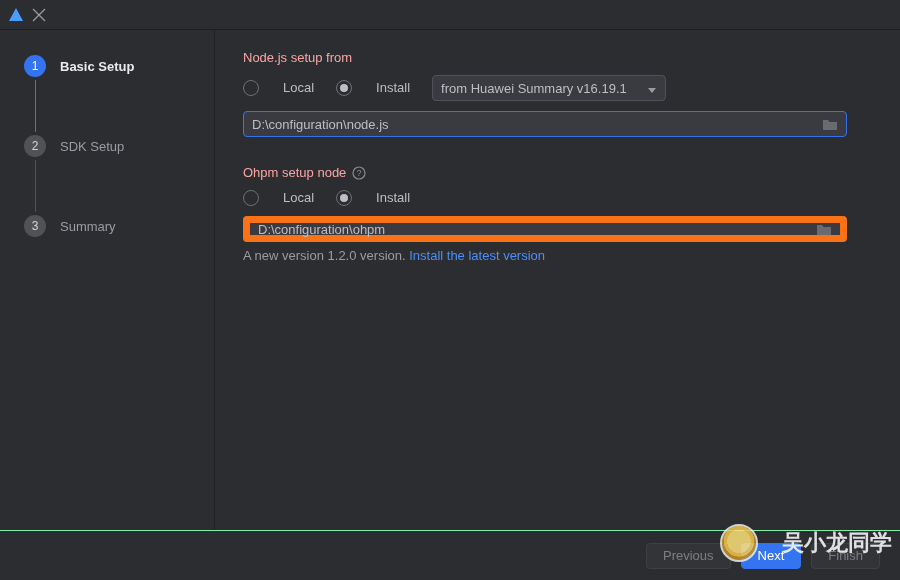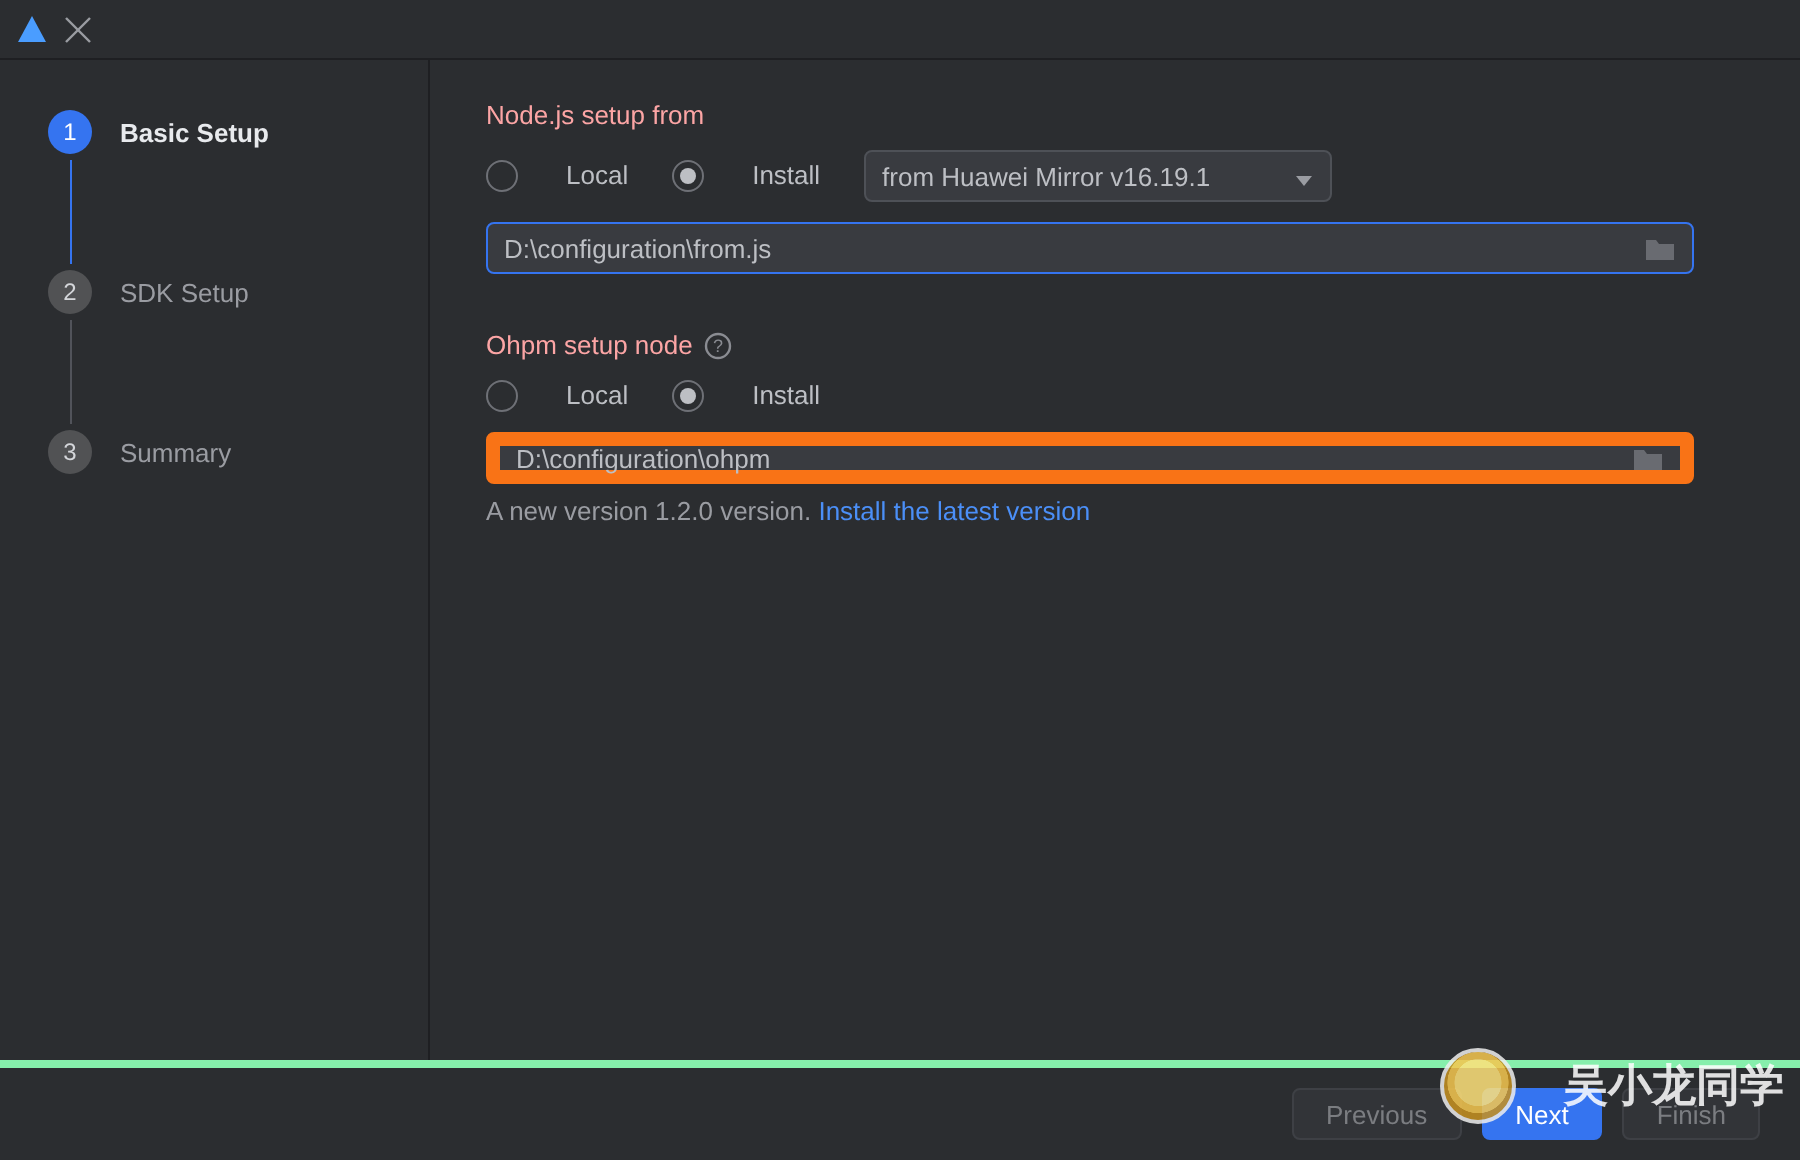--- a/index.html
+++ b/index.html
@@ -80,21 +80,21 @@
     .path-field .folder-icon { width: 16px; height: 14px; opacity: .6; cursor: pointer; }
 
     .status-line { color: #9a9ca2; font-size: 13px; margin-top: 6px; }
     .status-line a { color: #4b8ff7; text-decoration: none; cursor: pointer; }
 
     .content .block2 { margin-top: 28px; }
 
     
     .footer {
       height: 50px; display: flex; align-items: center; justify-content: flex-end;
-      gap: 10px; padding: 0 20px; border-top: 4px solid #86efac;
+      gap: 10px; padding: 0 20px; border-top: 1px solid #86efac;
       position: relative;
     }
     .btn {
       height: 26px; padding: 0 16px; border-radius: 4px;
       background: #393b40; border: 1px solid #4e5157; color: #bdbfc4;
       display: inline-flex; align-items: center; cursor: pointer; font-size: 13px;
     }
     .btn.primary { background: #3574f0; border-color: #3574f0; color: #fff; }
     .btn.disabled { opacity: .55; cursor: default; }
 
@@ -153,30 +153,30 @@
     <div class="radio-row">
       <span class="radio">
         <span class="circle"></span>
         <span>Local</span>
       </span>
       <span class="radio selected">
         <span class="circle"></span>
         <span>Install</span>
       </span>
       <span class="select">
-        <span>from Huawei Mirror v16.19.1</span>
+        <span>from Huawei Summary v16.19.1</span>
         <span class="chev">
           <svg viewBox="0 0 10 10" width="10" height="10">
               <polygon points="1,3 9,3 5,8" fill="#9a9ca2"></polygon>
             </svg>
         </span>
       </span>
     </div>
     <div class="path-field highlight">
-      <span>D:\configuration\from.js</span>
+      <span>D:\configuration\node.js</span>
       <span class="folder-icon">
         <svg viewBox="0 0 16 14" width="16" height="14">
             <path d="M1 3 h5 l1.5 2 H15 v8 H1 z" fill="#8a8c92"></path>
           </svg>
       </span>
     </div>
 
     <div class="block2">
       <div class="section-label">
         <span>Ohpm setup node</span>

